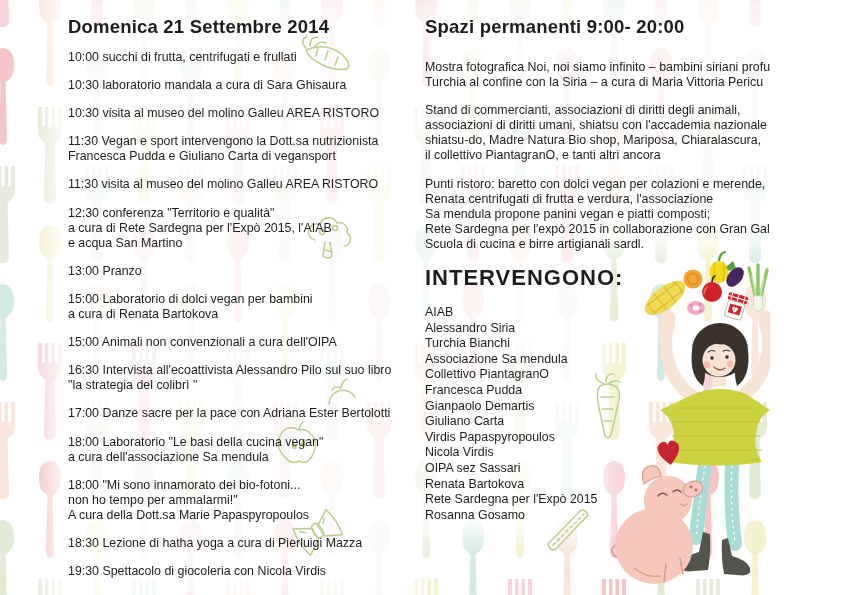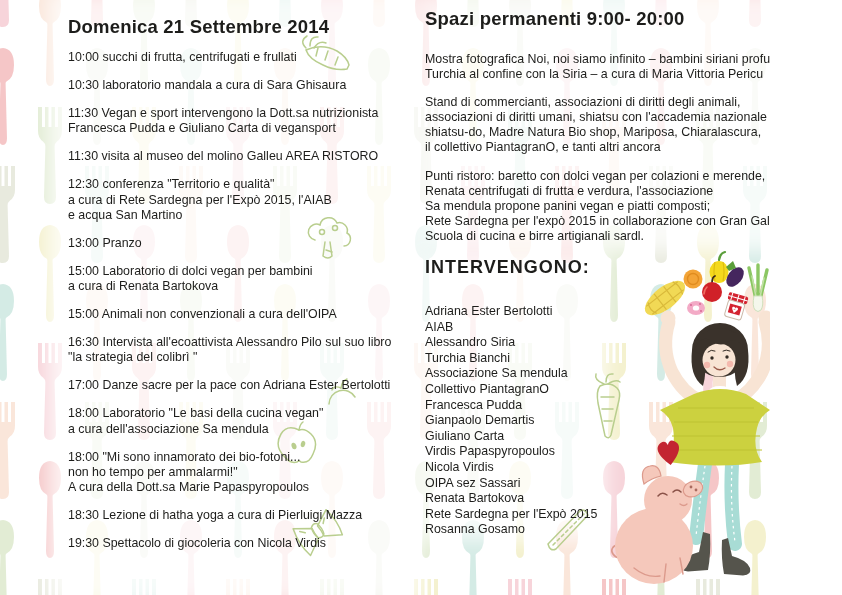--- a/index.html
+++ b/index.html
@@ -6,24 +6,24 @@
   .page{position:relative;width:770px;height:595px;background:#ffffff;overflow:hidden;
         font-family:"Liberation Sans",sans-serif;color:#1d1d1b;}
   .bg-svg{position:absolute;left:0;top:0;}
   .ov{position:absolute;background:rgba(255,255,255,.78);filter:blur(10px);}
   .ov-left{left:48px;top:-10px;width:372px;height:615px;}
   .ov-right-top{left:416px;top:-10px;width:386px;height:262px;}
   .ov-right-list{left:416px;top:250px;width:190px;height:290px;}
   .doodle{position:absolute;}
   .col{position:absolute;}
   .col-left{left:68px;top:16px;width:368px;}
-  .col-right{left:425px;top:8px;width:400px;}
+  .col-right{left:425px;top:16px;width:400px;}
   h1{font-size:18.5px;font-weight:bold;margin:0 0 12px;letter-spacing:.2px;}
   .col-right h1{margin-bottom:22px;}
-  h2{font-size:18px;font-weight:bold;margin:12px 0 26px;letter-spacing:1px;}
+  h2{font-size:22px;font-weight:bold;margin:12px 0 14px;letter-spacing:1px;}
   .ev,.para{font-size:12.4px;line-height:15.1px;margin:0 0 13px;white-space:pre-line;}
   .speaker{font-size:12.4px;line-height:15.6px;white-space:pre-line;}
   .illu{position:absolute;left:608px;top:238px;}
 </style>
 </head>
 <body>
 
 <div class="page">
 
   <svg id="bg-pattern" class="bg-svg" width="842" height="595" viewBox="0 0 842 595" aria-hidden="true">
@@ -329,20 +329,21 @@
       <path d="M26,330 q12,10 26,8 M58,326 l-2,18 M72,320 l3,16" stroke="#dc9a8c" stroke-width="1.4" fill="none" stroke-linecap="round"></path>
     </g>
 
     <path d="M61,227 C50,217 47,208 54,204 q5,-3 7,3 q2,-6 7,-3 c7,4 4,13 -7,23 z" fill="#c32531" transform="rotate(-8 61 215)"></path>
   </svg>
 
   <div class="col col-left">
     <h1>Domenica 21 Settembre 2014</h1>
     <p class="ev">10:00 succhi di frutta, centrifugati e frullati</p>
     <p class="ev">10:30 laboratorio mandala a cura di Sara Ghisaura</p>
+    <p class="ev">10:30 visita al museo del molino Galleu AREA RISTORO</p>
     <p class="ev">11:30 Vegan e sport intervengono la Dott.sa nutrizionista
 Francesca Pudda e Giuliano Carta di vegansport</p>
     <p class="ev">11:30 visita al museo del molino Galleu AREA RISTORO</p>
     <p class="ev">12:30 conferenza "Territorio e qualità"
 a cura di Rete Sardegna per l'Expò 2015, l'AIAB
 e acqua San Martino</p>
     <p class="ev">13:00 Pranzo</p>
     <p class="ev">15:00 Laboratorio di dolci vegan per bambini
 a cura di Renata Bartokova</p>
     <p class="ev">15:00 Animali non convenzionali a cura dell'OIPA</p>
@@ -365,21 +366,20 @@
     <p class="para">Stand di commercianti, associazioni di diritti degli animali,
 associazioni di diritti umani, shiatsu con l'accademia nazionale
 shiatsu-do, Madre Natura Bio shop, Mariposa, Chiaralascura,
 il collettivo PiantagranO, e tanti altri ancora</p>
     <p class="para">Punti ristoro: baretto con dolci vegan per colazioni e merende,
 Renata centrifugati di frutta e verdura, l'associazione
 Sa mendula propone panini vegan e piatti composti;
 Rete Sardegna per l'expò 2015 in collaborazione con Gran Galà -
 Scuola di cucina e birre artigianali sardl.</p>
     <h2>INTERVENGONO:</h2>
-    <div class="speaker">Adriana Ester Bertolotti</div>
     <div class="speaker">AIAB</div>
     <div class="speaker">Alessandro Siria</div>
     <div class="speaker">Turchia Bianchi</div>
     <div class="speaker">Associazione Sa mendula</div>
     <div class="speaker">Collettivo PiantagranO</div>
     <div class="speaker">Francesca Pudda</div>
     <div class="speaker">Gianpaolo Demartis</div>
     <div class="speaker">Giuliano Carta</div>
     <div class="speaker">Virdis Papaspyropoulos</div>
     <div class="speaker">Nicola Virdis</div>

